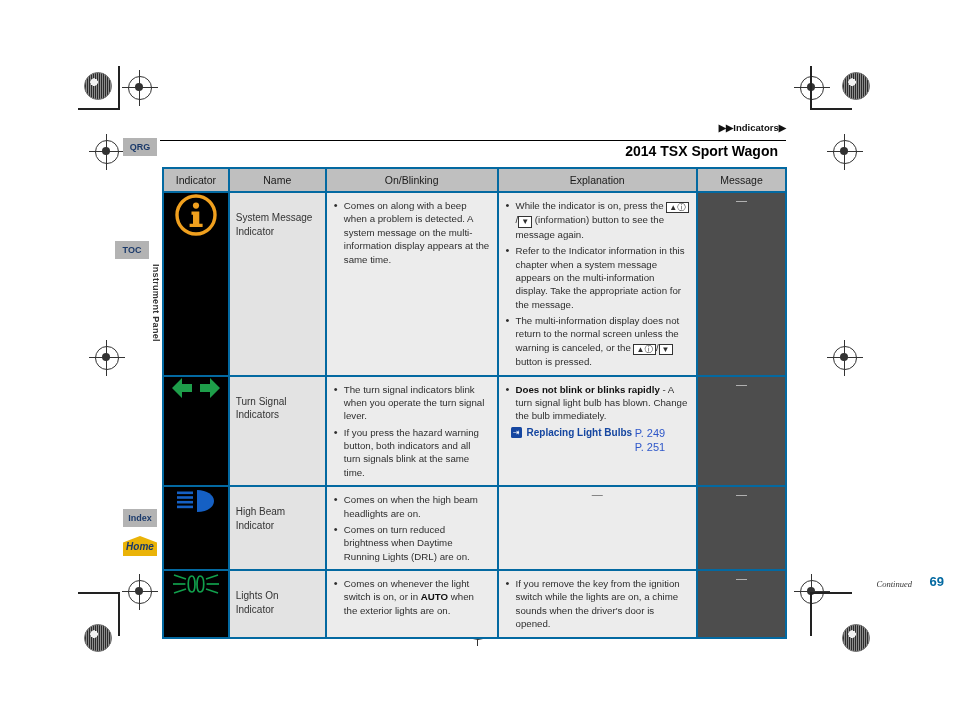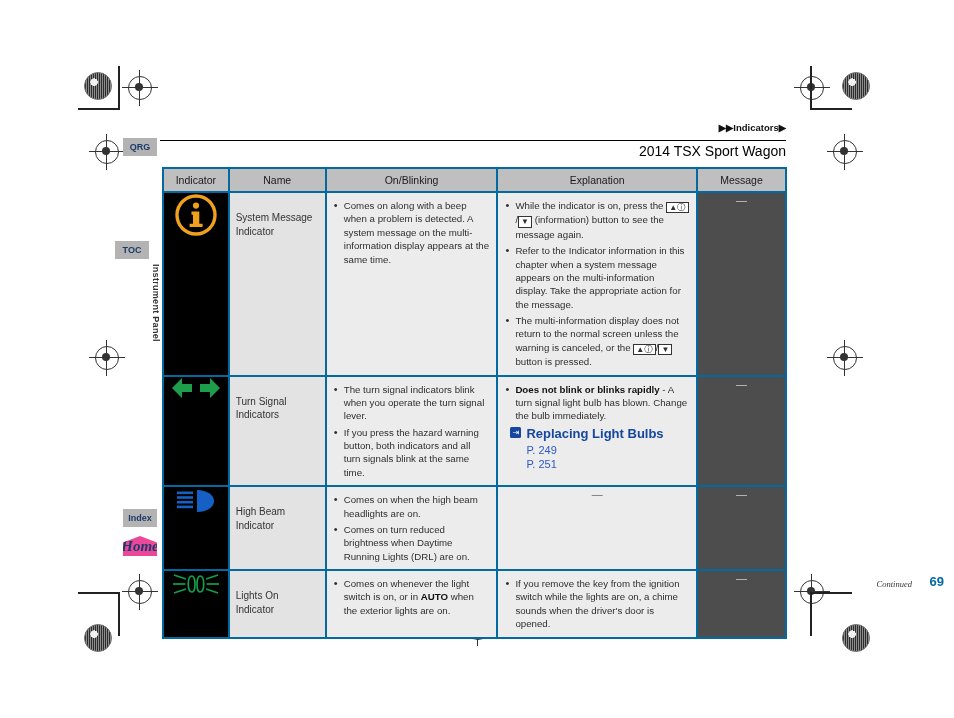--- a/index.html
+++ b/index.html
@@ -38,35 +38,35 @@
   
   .breadcrumb {
     position:absolute; right:168px; top:122px;
     font-size:9.5px; font-weight:bold; color:#111; white-space:nowrap;
   }
   .title-rule {
     position:absolute; left:160px; right:168px; top:140px;
     border-top:1.6px solid #000;
   }
   .doc-title {
-    position:absolute; right:168px; top:143px;
-    font-size:14px; font-weight:normal; color:#000; white-space:nowrap;
+    position:absolute; right:176px; top:143px;
+    font-size:14px; font-weight:bold; color:#000; white-space:nowrap;
   }
 
   
   .side-tab {
     position:absolute; width:34px; height:18px;
     background:#b3b3b3; color:#1b3a6b;
     font-size:9px; font-weight:bold;
     display:flex; align-items:center; justify-content:center;
   }
   .side-tab.home {
-    background:#ec4899; height:20px;
+    background:#eab308; height:20px;
     clip-path: polygon(50% 0, 100% 32%, 100% 100%, 0 100%, 0 32%);
-    font-family:Liberation Serif, serif; font-style:italic; font-size:15px;
+    font-family:Liberation Sans, sans-serif; font-style:italic; font-size:10px;
   }
   .chapter-label {
     position:absolute; left:151px; top:264px;
     writing-mode: vertical-rl;
     font-size:9px; font-weight:bold; color:#333;
     letter-spacing:.3px;
   }
 
   
   table.ind {
@@ -126,21 +126,21 @@
   }
   .keybox .ar { font-size:8px; }
   .keybox .ic { font-size:8.5px; }
 
   .ref-line { margin-top:3px; padding-left:22px; position:relative; line-height:1.3; }
   .ref-ico {
     position:absolute; left:6px; top:1px;
     width:11px; height:11px; background:#1546a0; border-radius:1.5px;
     color:#fff; font-size:8px; line-height:11px; text-align:center;
   }
-  .ref-title { color:#1546a0; font-weight:bold; font-size:13px; }
+  .ref-title { color:#1546a0; font-weight:bold; font-size:10px; }
   .ref-pages { color:#2e57c9; font-size:11px; }
   .ref-pg-wrap { display:inline-block; vertical-align:top; }
   .ref-pg-wrap span { display:block; }
 
   
   .footer-cont {
     position:absolute; right:42px; top:579px;
     font-family:"Liberation Serif", serif; font-style:italic;
     font-size:8.5px; color:#333;
   }

